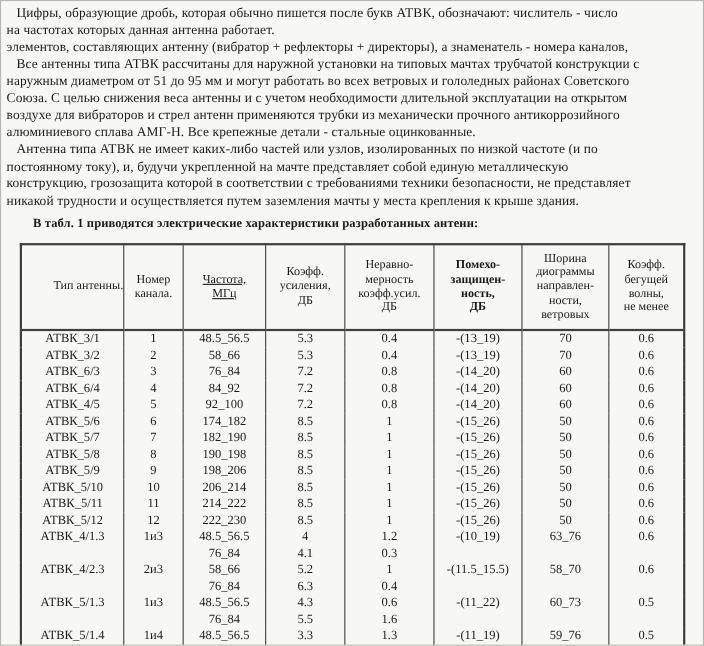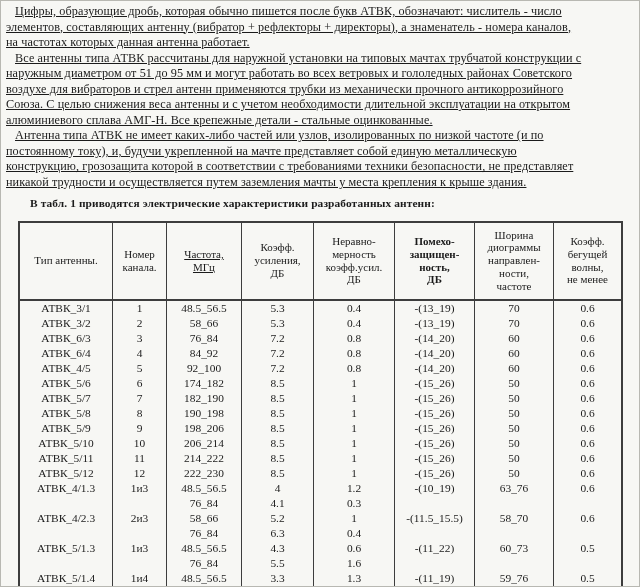--- a/index.html
+++ b/index.html
@@ -13,21 +13,20 @@
     color: #1b1b1b;
     overflow: hidden;
   }
   .content { padding: 3px 5px 0 5px; }
 
   .para-line {
     font-size: 12.2px;
     line-height: 15.55px;
     white-space: nowrap;
     letter-spacing: 0.1px;
-    text-decoration: underline;
   }
   .para-line.first { padding-left: 9px; }
 
   .caption {
     margin-top: 6px;
     font-size: 11.4px;
     font-weight: bold;
     letter-spacing: 0.1px;
     white-space: nowrap;
     margin-left: 24px;
@@ -66,42 +65,42 @@
     white-space: nowrap;
   }
 </style>
 </head>
 <body>
 
 <div class="content">
   <div id="paragraphs">
       <div>
         <div class="para-line first">Цифры, образующие дробь, которая обычно пишется после букв АТВК, обозначают: числитель - число</div>
+        <div class="para-line">на частотах которых данная антенна работает.</div>
         <div class="para-line">элементов, составляющих антенну (вибратор + рефлекторы + директоры), а знаменатель - номера каналов,</div>
-        <div class="para-line">на частотах которых данная антенна работает.</div>
       </div>
       <div>
         <div class="para-line first">Все антенны типа АТВК рассчитаны для наружной установки на типовых мачтах трубчатой конструкции с</div>
         <div class="para-line">наружным диаметром от 51 до 95 мм и могут работать во всех ветровых и гололедных районах Советского</div>
+        <div class="para-line">Союза. С целью снижения веса антенны и с учетом необходимости длительной эксплуатации на открытом</div>
         <div class="para-line">воздухе для вибраторов и стрел антенн применяются трубки из механически прочного антикоррозийного</div>
-        <div class="para-line">Союза. С целью снижения веса антенны и с учетом необходимости длительной эксплуатации на открытом</div>
         <div class="para-line">алюминиевого сплава АМГ-Н. Все крепежные детали - стальные оцинкованные.</div>
       </div>
       <div>
         <div class="para-line first">Антенна типа АТВК не имеет каких-либо частей или узлов, изолированных по низкой частоте (и по</div>
         <div class="para-line">постоянному току), и, будучи укрепленной на мачте представляет собой единую металлическую</div>
         <div class="para-line">конструкцию, грозозащита которой в соответствии с требованиями техники безопасности, не представляет</div>
         <div class="para-line">никакой трудности и осуществляется путем заземления мачты у места крепления к крыше здания.</div>
       </div>
     </div>
   <div class="caption">В табл. 1 приводятся электрические характеристики разработанных антенн:</div>
   <table class="antenna">
     <thead>
       <tr id="head-row">
-          <th style="width: 92px;">
+          <th style="width: 92px; text-align: right;">
             <div>Тип антенны.</div>
           </th>
           <th style="width: 53px; margin-top: 24px;">
             <div>Номер</div>
             <div>канала.</div>
           </th>
           <th style="width: 74px; text-decoration: underline;">
             <div>Частота,</div>
             <div>МГц</div>
           </th>
@@ -120,21 +119,21 @@
             <div>Помехо-</div>
             <div>защищен-</div>
             <div>ность,</div>
             <div>ДБ</div>
           </th>
           <th style="width: 78px; margin-left: 12px;">
             <div>Шорина</div>
             <div>диограммы</div>
             <div>направлен-</div>
             <div>ности,</div>
-            <div>частоте</div>
+            <div>ветровых</div>
           </th>
           <th style="width: 67px;">
             <div>Коэфф.</div>
             <div>бегущей</div>
             <div>волны,</div>
             <div>не менее</div>
           </th>
         </tr>
     </thead>
     <tbody id="table-body">

